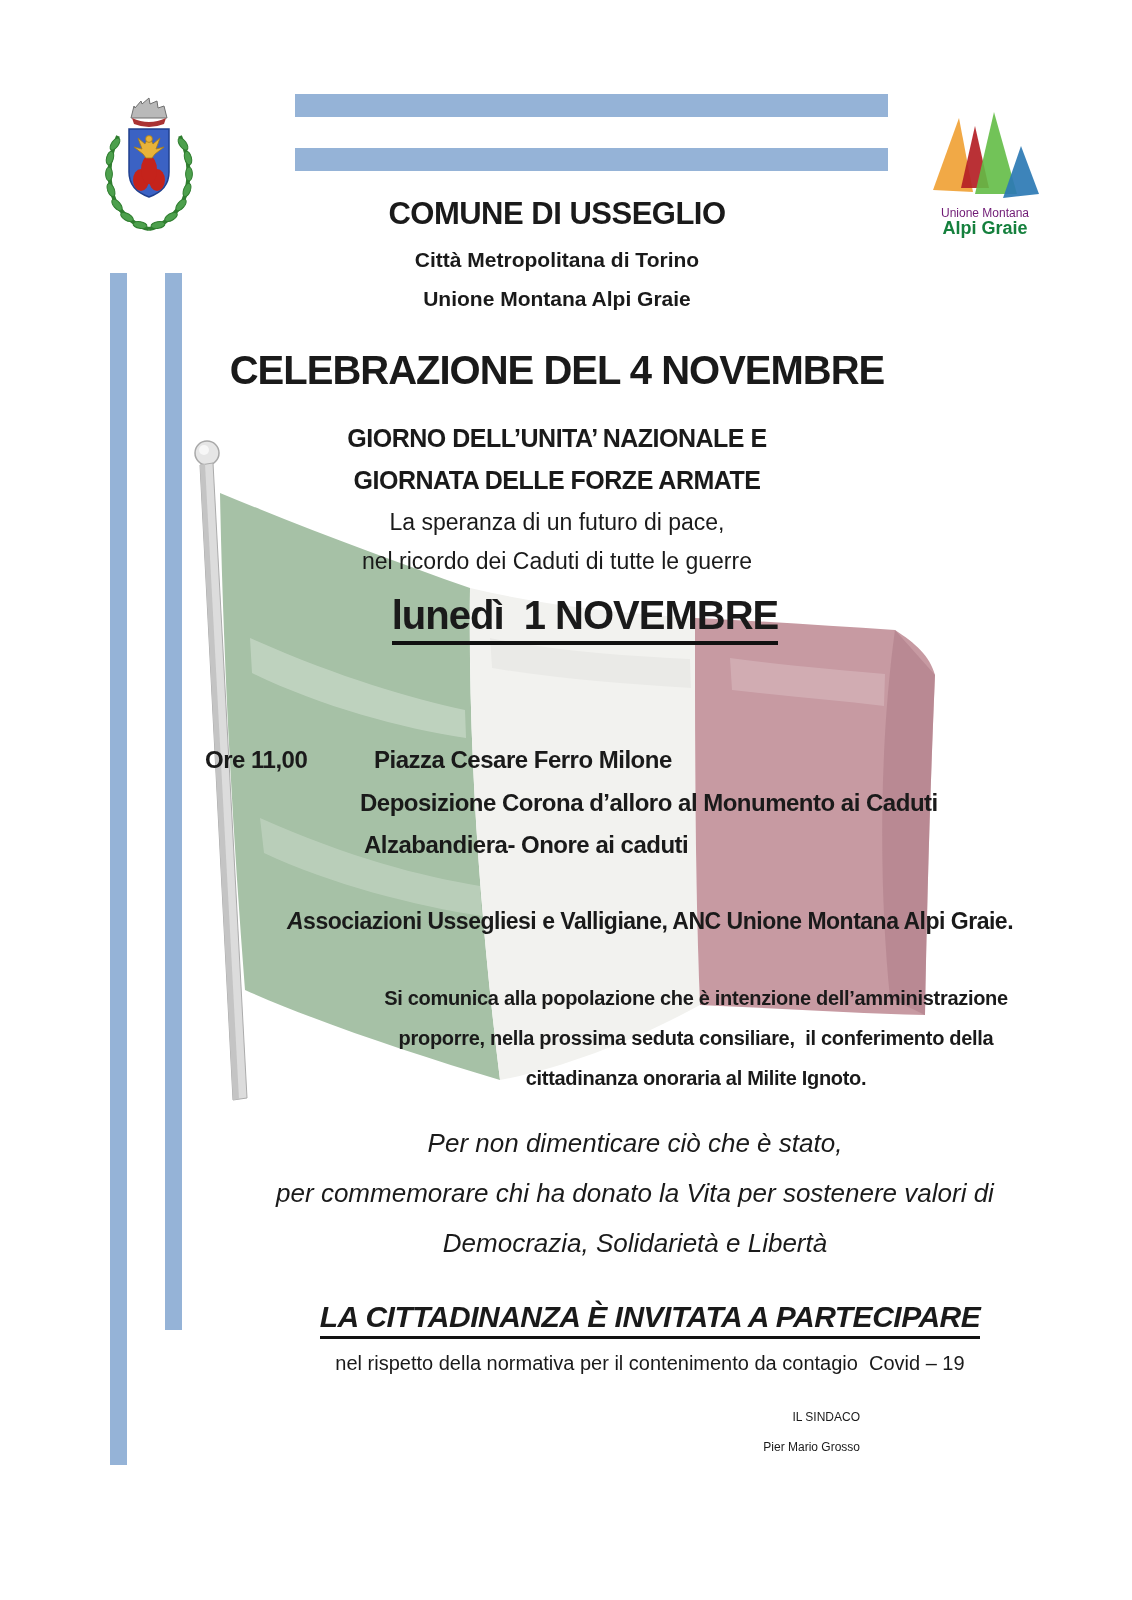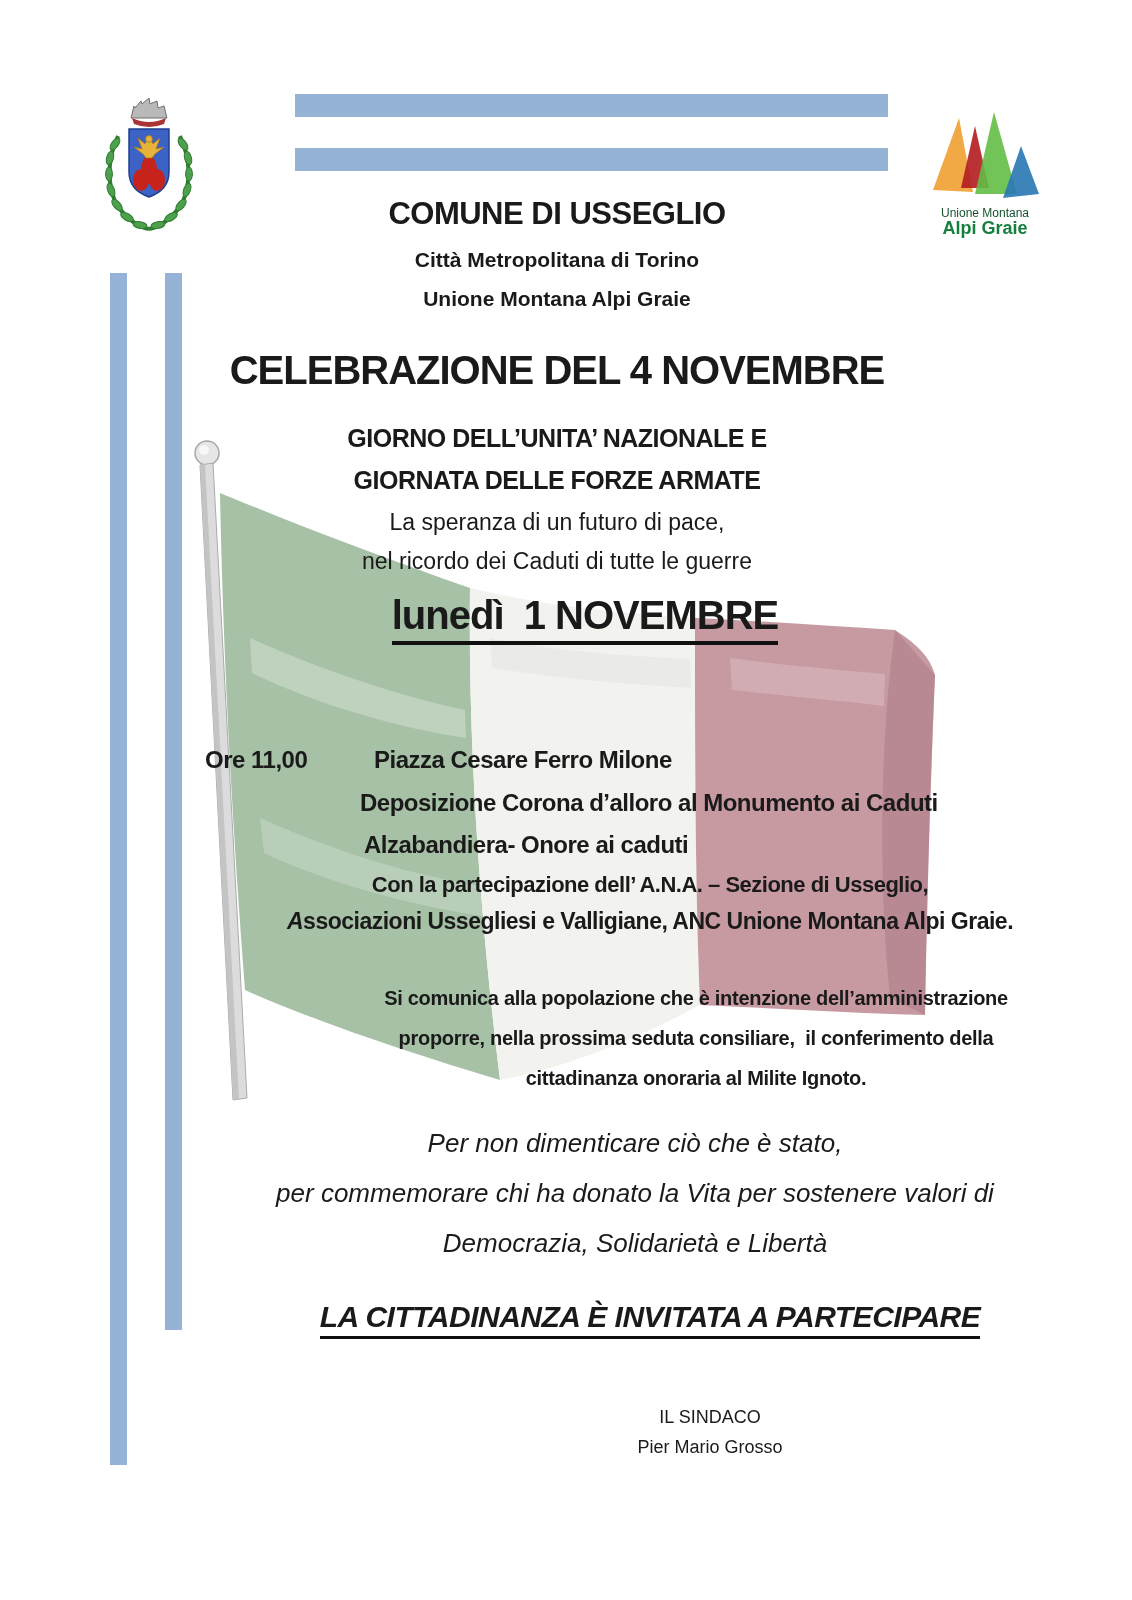--- a/index.html
+++ b/index.html
@@ -22,22 +22,22 @@
   .date-heading span{display:inline-block;border-bottom:4px solid #111;padding-bottom:3px;}
   .sched-row{display:flex;font-size:24px;font-weight:bold;letter-spacing:-0.5px;}
   .sched-time{width:155px;flex:0 0 155px;}
   .sched-line{font-size:24px;font-weight:bold;letter-spacing:-0.5px;}
   .partic{font-size:23px;font-weight:bold;letter-spacing:-0.5px;}
   .notice{font-size:20px;font-weight:bold;line-height:40px;letter-spacing:-0.3px;}
   .quote{font-size:26px;font-style:italic;line-height:50px;}
   .invite{font-size:30px;font-weight:bold;font-style:italic;letter-spacing:-0.5px;}
   .invite span{display:inline-block;border-bottom:3px solid #111;padding-bottom:2px;}
   .covid{font-size:20px;}
-  .sig{font-size:18px;line-height:30px;}
-  .logo-text1{font-size:12px;color:#14532d;text-align:center;}
+  .sig{font-size:12px;line-height:30px;text-align:right;}
+  .logo-text1{font-size:12px;color:#701a75;text-align:center;}
   .logo-text2{font-size:18px;font-weight:bold;color:#15803d;text-align:center;margin-top:-2px;}
 </style>
 </head>
 <body>
 
 <div class="page">
 
   <div class="hbar" style="top:94px;"></div>
   <div class="hbar" style="top:148px;"></div>
 
@@ -131,35 +131,35 @@
 
   <div class="txt center date-heading" style="left:160px;top:593px;width:850px;"><span class="pre">lunedì  1 NOVEMBRE</span></div>
 
   <div class="txt sched-row" style="left:205px;top:746px;width:880px;gap:14px;">
     <div class="sched-time">Ore 11,00</div>
     <div>Piazza Cesare Ferro Milone</div>
   </div>
   <div class="txt sched-line" style="left:360px;top:789px;">Deposizione Corona d’alloro al Monumento ai Caduti</div>
   <div class="txt sched-line" style="left:364px;top:831px;">Alzabandiera- Onore ai caduti</div>
 
-  <div class="txt center partic" style="left:170px;top:872px;width:960px;font-size:22px;">Con la partecipazione dell’ A.N.A. – Sezione di Usseglio,</div>
   <div class="txt center partic" style="left:170px;top:908px;width:960px;"><span style="font-style:italic;">A</span><span>ssociazioni Ussegliesi e Valligiane, ANC Unione Montana Alpi Graie.</span></div>
 
   <div class="txt notice" style="left:356px;top:978px;width:680px;">
     <div class="pre">Si comunica alla popolazione che è intenzione dell’amministrazione</div>
     <div class="pre">proporre, nella prossima seduta consiliare,  il conferimento della</div>
     <div class="pre">cittadinanza onoraria al Milite Ignoto.</div>
   </div>
 
   <div class="txt center quote" style="left:105px;top:1118px;width:1060px;">
     <div>Per non dimenticare ciò che è stato,</div>
     <div>per commemorare chi ha donato la Vita per sostenere valori di</div>
     <div>Democrazia, Solidarietà e Libertà</div>
   </div>
 
   <div class="txt center invite" style="left:170px;top:1300px;width:960px;"><span>LA CITTADINANZA È INVITATA A PARTECIPARE</span></div>
+  <div class="txt center covid pre" style="left:170px;top:1352px;width:960px;">nel rispetto della normativa per il contenimento da contagio  Covid – 19</div>
 
   <div class="txt center sig" style="left:560px;top:1402px;width:300px;">
     <div>IL SINDACO</div>
     <div>Pier Mario Grosso</div>
   </div>
 
 </div>
 
 </body></html>

